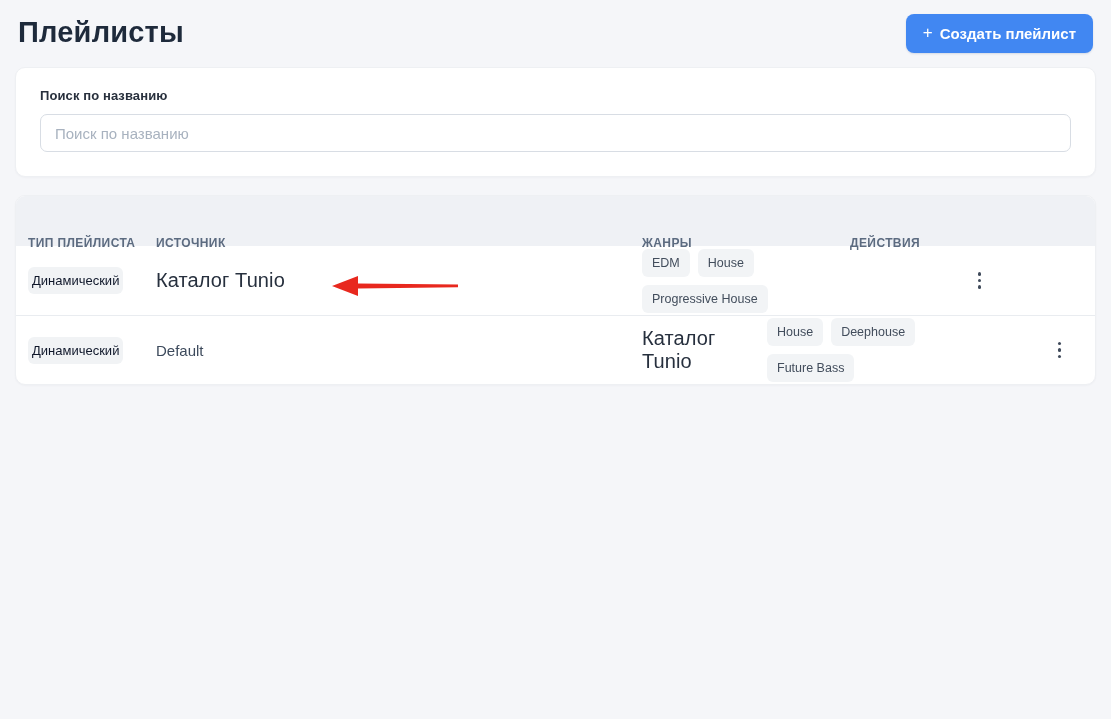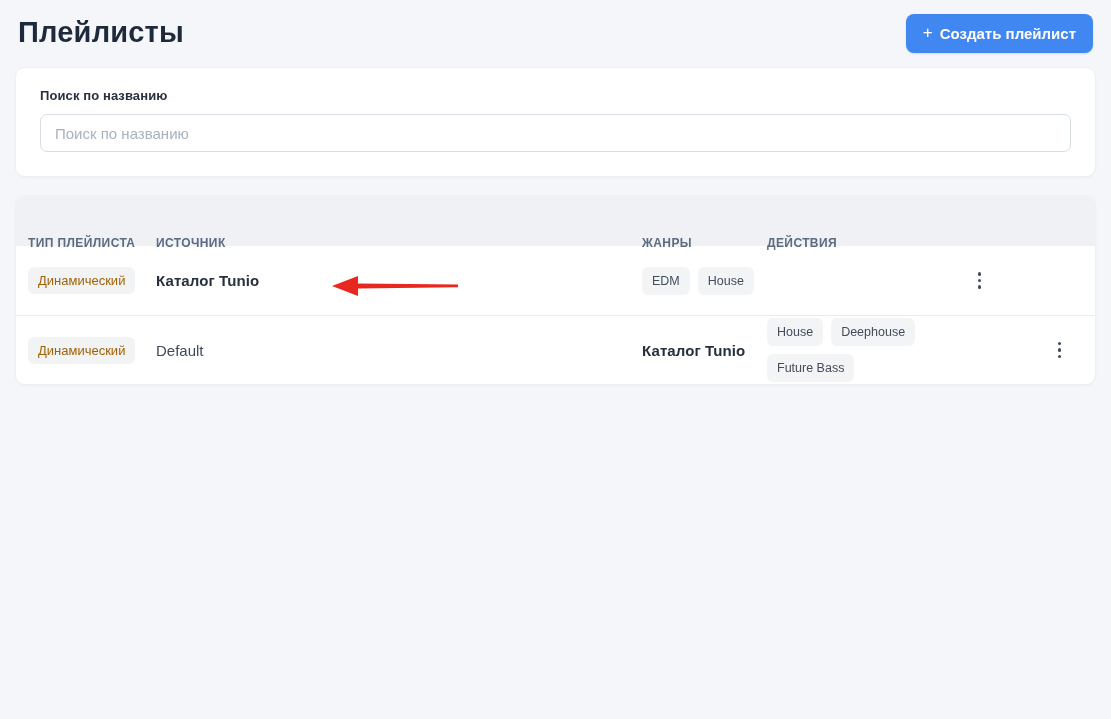--- a/index.html
+++ b/index.html
@@ -105,45 +105,45 @@
     height: 50px;
   }
   .t-head .th {
     font-size: 12px;
     font-weight: 700;
     letter-spacing: 0.4px;
     color: #5c6b80;
     text-transform: uppercase;
     margin-top: 40px;
   }
-  .th.actions { text-align: left; }
+  .th.actions { text-align: center; }
   .t-row {
     height: 69px;
     position: relative;
   }
   .t-row + .t-row { border-top: 1px solid #e9ecf0; }
 
   .type-badge {
     display: inline-block;
     background: #f1f3f5;
     border-radius: 6px;
-    padding: 6px 10px;
+    padding: 6px 4px;
     font-size: 13px;
-    color: #a16207;
+    color: #0f172a;
   }
   .cell-name {
     font-size: 15px;
     color: #3d4a5c;
     display: flex;
     align-items: center;
     gap: 10px;
   }
   .cell-source {
-    font-size: 15px;
-    font-weight: 700;
+    font-size: 20px;
+    font-weight: 400;
     color: #27303e;
     letter-spacing: 0.1px;
   }
   .genres {
     display: flex;
     align-items: center;
     gap: 8px;
     flex-wrap: wrap;
     text-align: right;
   }
@@ -212,20 +212,21 @@
     </div>
 
     <div class="t-grid t-row">
       <div>
         <span class="type-badge">Динамический</span>
       </div>
       <div class="cell-source">Каталог Tunio</div>
       <div class="genres">
         <span class="genre-badge">EDM</span>
         <span class="genre-badge">House</span>
+        <span class="genre-badge">Progressive House</span>
       </div>
       <div class="cell-actions">
         <div class="kebab">
             <i></i>
             <i></i>
             <i></i>
           </div>
       </div>
     </div>
 

